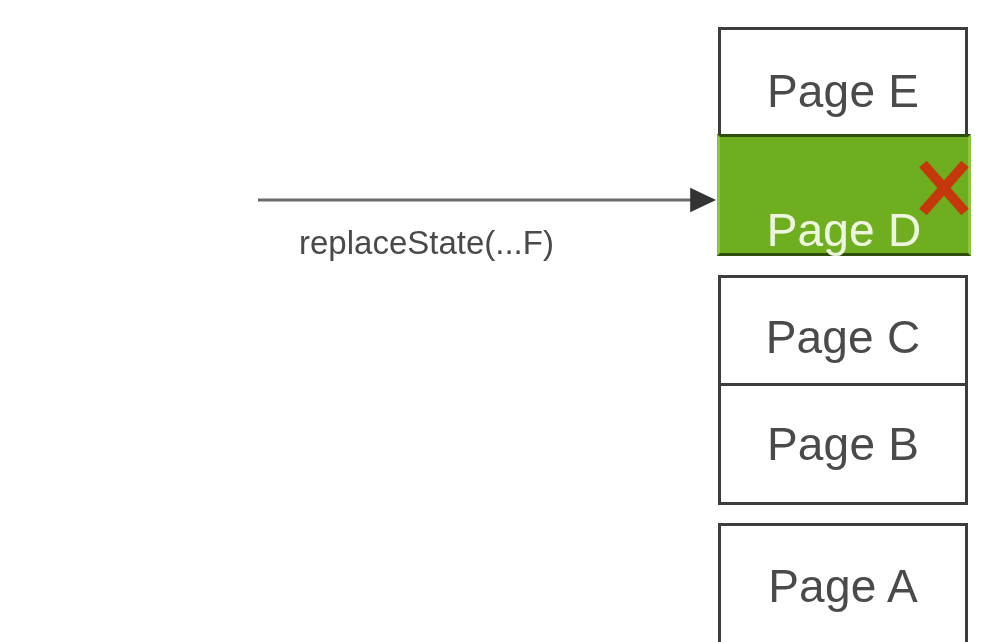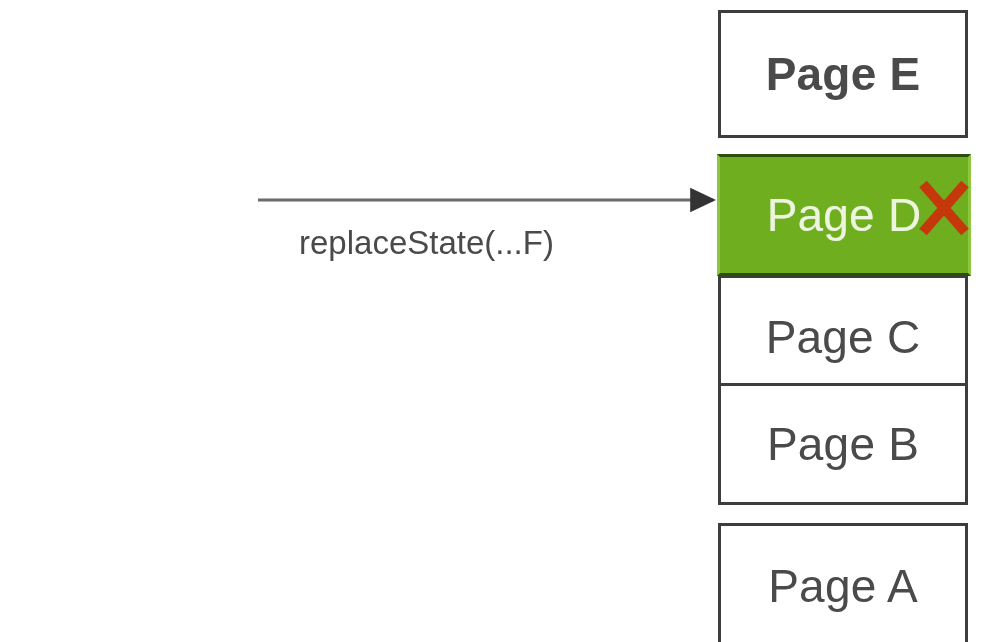--- a/index.html
+++ b/index.html
@@ -77,22 +77,22 @@
     border-left-color: #8cc63f;
     border-right-color: #8cc63f;
     width: 254px;
     left: -1px;
   }
   .stack-entry.highlighted .node-label {
     color: #edf5df;
     text-shadow: 0 0 1px rgba(255,255,255,0.35);
   }
 
-  #entry-0 { top: 0px;   height: 128px; font-weight: bold; }          
-  #entry-1 { top: 144px; height: 122px; }          
+  #entry-0 { top: 17px;   height: 128px; }          
+  #entry-1 { top: 124px; height: 122px; align-items: flex-end; }          
   #entry-2 { top: 250px; height: 123px; margin-top: 15px; }          
   #entry-3 { top: 373px; height: 122px; }          
   #entry-4 { top: 513px; height: 126px; }          
 
   
   #delete-mark {
     position: absolute;
     right: -4px;
     top: 20px;
     width: 56px;

